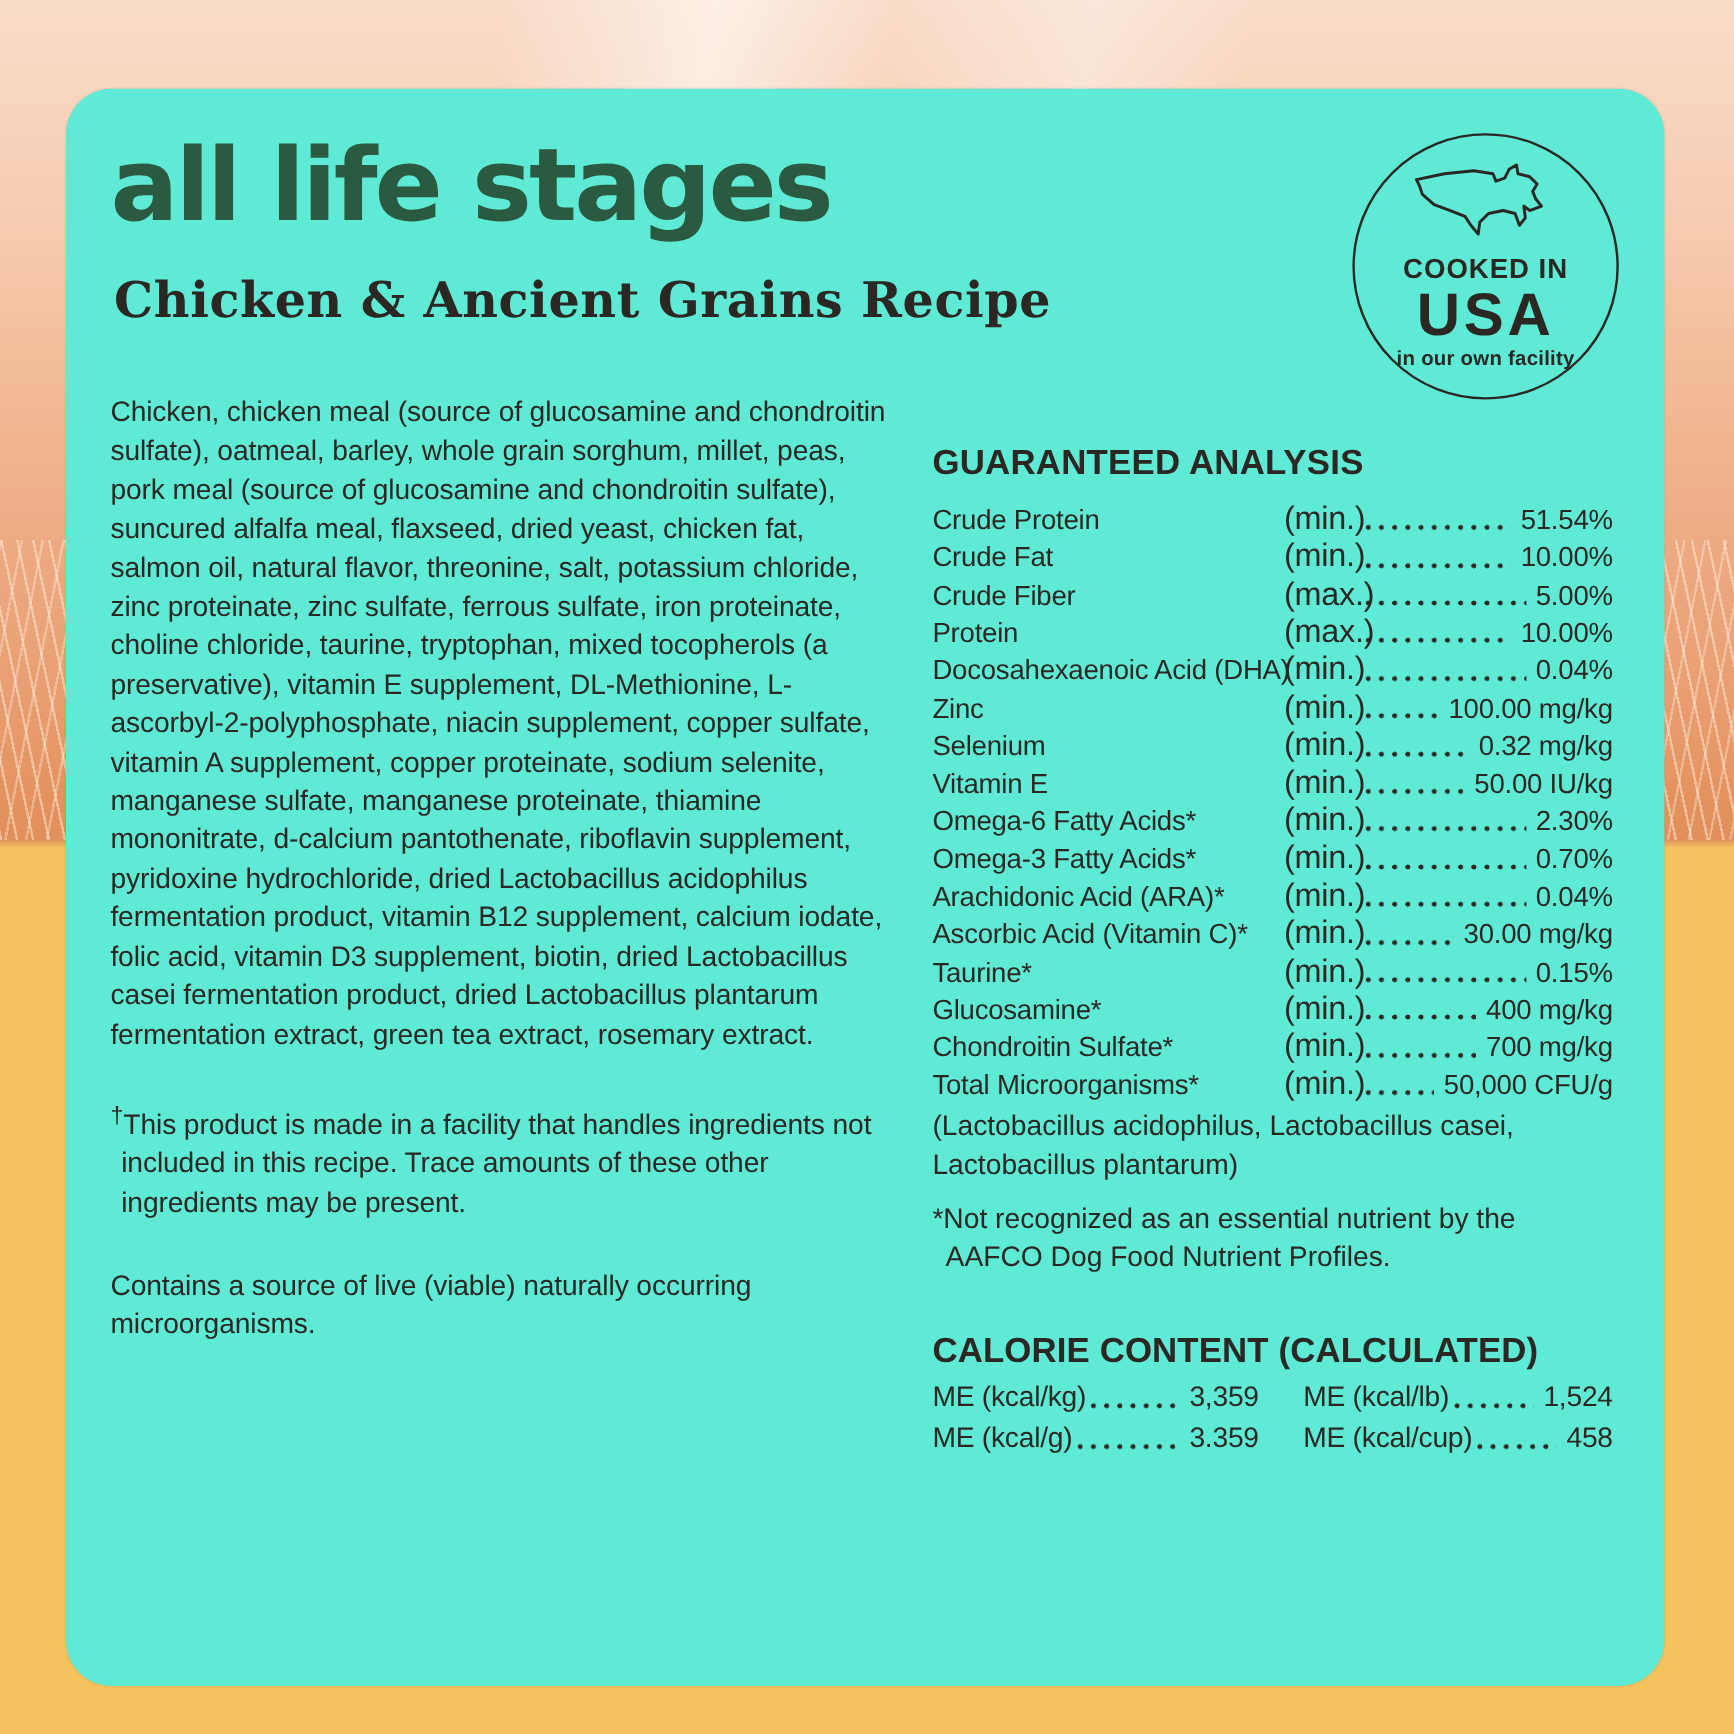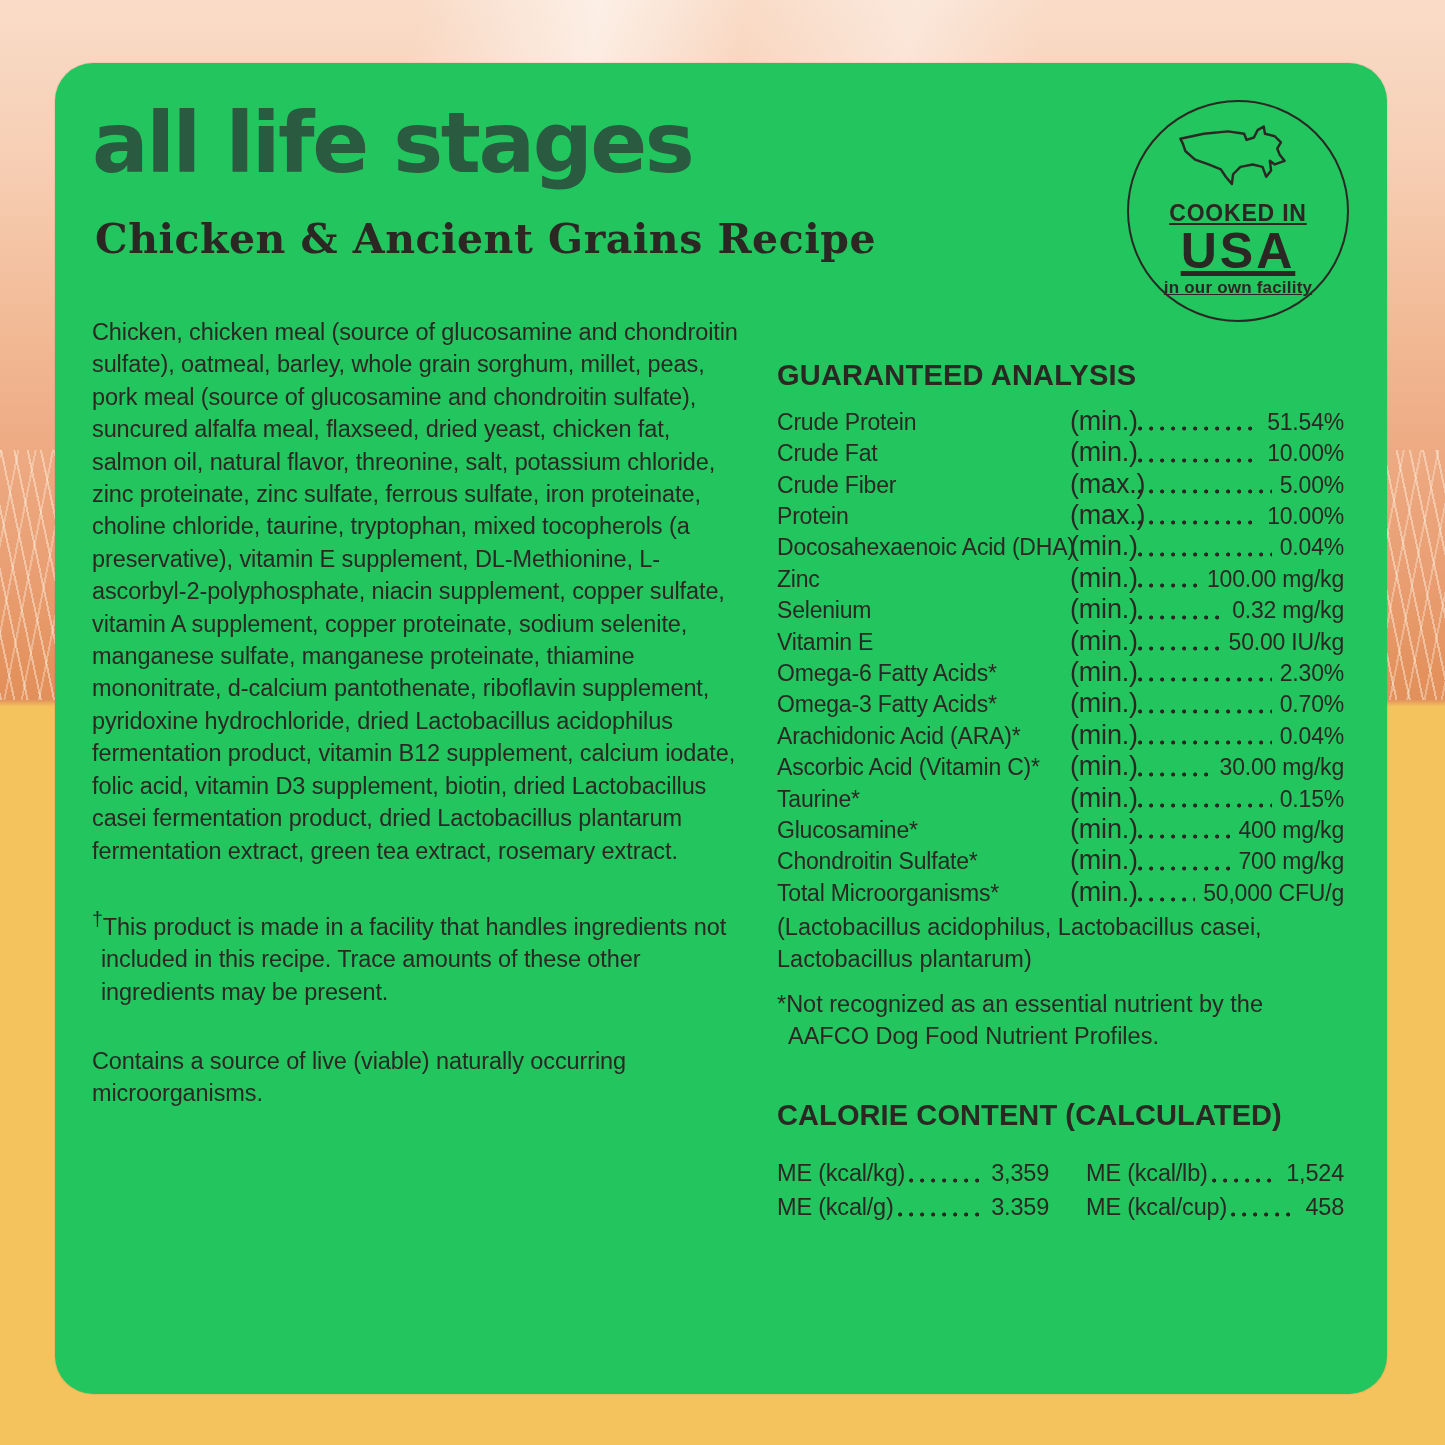--- a/index.html
+++ b/index.html
@@ -18,40 +18,39 @@
     pointer-events:none;
   }
   .wheat{
     position:absolute;left:0;right:0;top:450px;height:250px;
     background:
       repeating-linear-gradient(78deg, rgba(255,243,226,.45) 0 2px, rgba(255,255,255,0) 2px 13px),
       repeating-linear-gradient(101deg, rgba(255,243,226,.35) 0 2px, rgba(255,255,255,0) 2px 17px);
     pointer-events:none;
   }
   .card{
-    position:absolute;left:55px;top:63px;width:1332px;height:1331px;
-    background:#22c55e;border-radius:38px;
+    position:absolute;left:55px;top:74px;width:1332px;height:1331px;
+    background:#5eead4;border-radius:38px;
     box-shadow:0 0 0 1px rgba(120,80,40,.08);
   }
   .brand-title{
     position:absolute;left:37px;top:30px;margin:0;
     font:800 84px/1.2 "DejaVu Sans", sans-serif;
     letter-spacing:-2.5px;color:#2a5b41;
   }
   .recipe-subtitle{
     position:absolute;left:40px;top:150px;margin:0;
     font:700 41px/1.3 "DejaVu Serif", serif;
     letter-spacing:.5px;color:#2b2824;
   }
   .badge{
     position:absolute;left:1072px;top:37px;width:218px;height:218px;
     border:2.5px solid #2b2824;border-radius:50%;
     display:flex;flex-direction:column;align-items:center;justify-content:center;
     text-align:center;
-    text-decoration:underline;
   }
   .badge svg{width:128px;height:76px;margin-bottom:1px;}
   .badge-line1{font:700 23px/1.1 "Liberation Sans", sans-serif;letter-spacing:.8px;}
   .badge-line2{font:900 50px/1.02 "Liberation Sans", sans-serif;letter-spacing:3px;}
   .badge-line3{font:700 17px/1.25 "Liberation Sans", sans-serif;letter-spacing:.2px;}
 
   .col-left{position:absolute;left:37px;top:253px;width:650px;}
   .section-heading{
     font:700 27px/1.2 "Liberation Sans", sans-serif;
     letter-spacing:.3px;margin:0 0 20px;
@@ -71,21 +70,21 @@
     content:"";position:absolute;left:2px;right:2px;bottom:6px;height:5px;
     background-image:radial-gradient(circle at 2.2px 2.5px, #2b2824 1.8px, transparent 2.3px);
     background-size:11px 5px;background-repeat:repeat-x;
   }
   .ga-value{flex:none;white-space:nowrap;}
   .micro-note{font:400 23.5px/32px "Liberation Sans", sans-serif;margin:3px 0 0;}
   .aafco-note{font:400 23.5px/32px "Liberation Sans", sans-serif;margin:13px 0 0;text-indent:-11px;padding-left:11px;}
   .cal-heading{font:700 29px/1.2 "Liberation Sans", sans-serif;letter-spacing:.1px;margin:46px 0 0;}
   .cal-grid{
     display:grid;grid-template-columns:272px 1fr;column-gap:37px;row-gap:2px;
-    margin-top:24px;font:400 23.5px/32px "Liberation Sans", sans-serif;letter-spacing:-.2px;
+    margin-top:4px;font:400 23.5px/32px "Liberation Sans", sans-serif;letter-spacing:-.2px;
   }
   .cal-item{display:flex;align-items:baseline;}
   .cal-label{flex:none;white-space:nowrap;}
   .cal-value{flex:none;white-space:nowrap;}
 </style>
 </head>
 <body>
 
 <div class="clouds"></div>
 <div class="wheat"></div>

